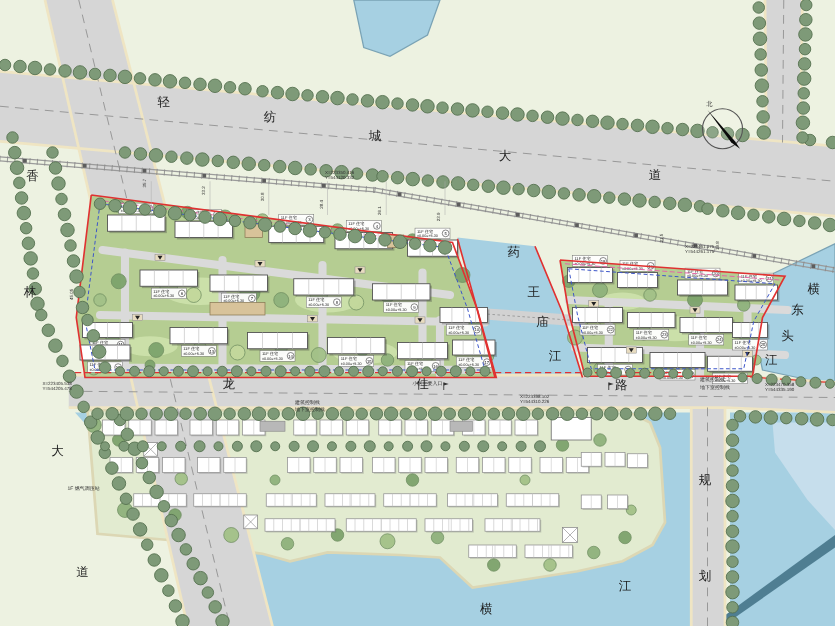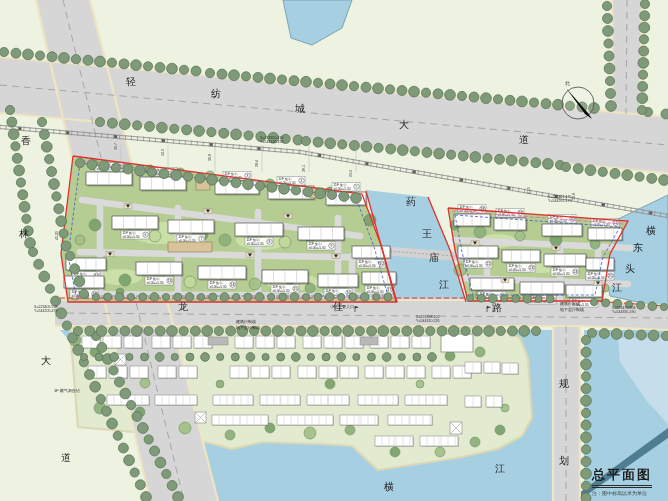--- a/index.html
+++ b/index.html
@@ -1229,17 +1229,13 @@
         <text x="617" y="291" font-size="10" fill="#1c1c1c" text-anchor="middle">江</text>
         <text x="389" y="490" font-size="10" fill="#1c1c1c" text-anchor="middle">横</text>
         <text x="500" y="472" font-size="10" fill="#1c1c1c" text-anchor="middle">江</text>
       </g>
       <g>
         <circle cx="578" cy="103" r="16" fill="rgba(255,255,255,.12)" stroke="#555" stroke-width="0.9"></circle>
         <polygon points="566,88 588,113 592,119 585,114" fill="#0a0a0a"></polygon>
         <text x="565" y="85" font-size="5" fill="#333">北</text>
       </g>
     </svg>
-  <div class="title-block">
-    <div class="title">总平面图</div>
-    <div class="note">注：图中标高以米为单位</div>
-  </div>
 </div>
 
 </body></html>

